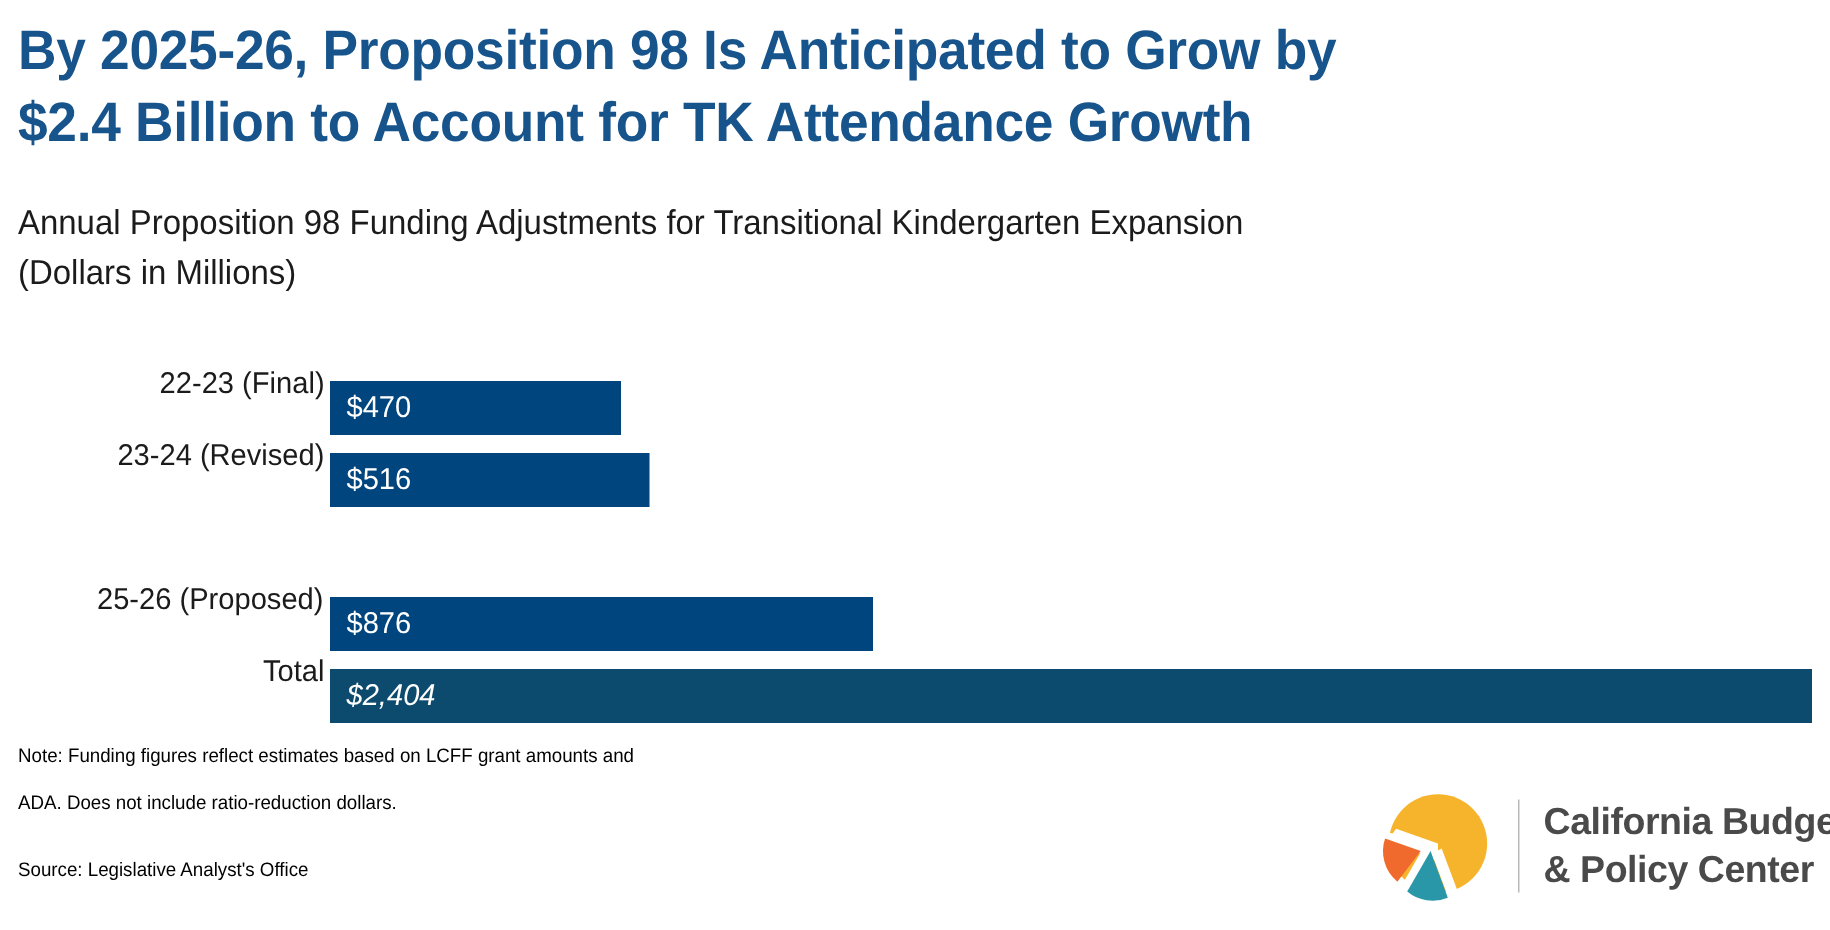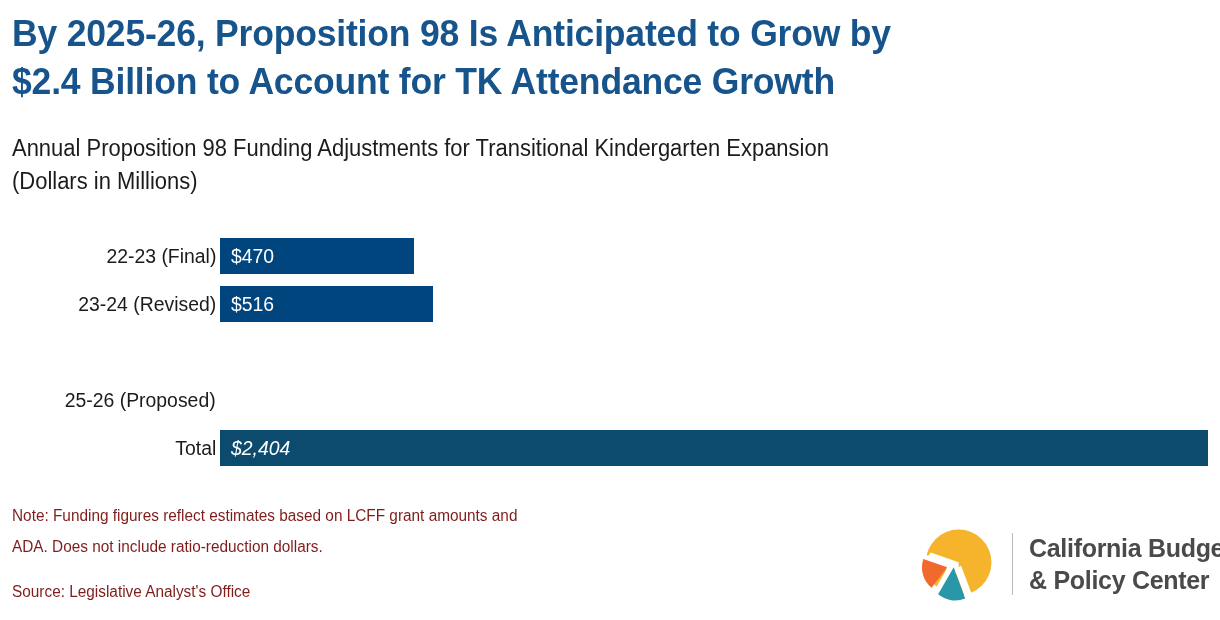--- a/index.html
+++ b/index.html
@@ -79,21 +79,21 @@
     white-space: nowrap;
     color: #1b1b1b;
     font-size: 20px;
     text-align: right;
     transform: scaleX(0.97);
     transform-origin: right center;
   }
   .bar {
     position: absolute;
     left: 220px;
-    top: 0;
+    top: 16px;
     height: 36px;
     background: #00457E;
   }
   .bar.total { background: #0c4a6e; font-style: italic; }
   .bar-value {
     position: absolute;
     left: 11px;
     top: 0;
     height: 36px;
     line-height: 37px;
@@ -101,24 +101,24 @@
     font-size: 20px;
     white-space: nowrap;
     transform: scaleX(0.97);
     transform-origin: left center;
   }
 
   
   .notes {
     position: absolute;
     left: 12px;
-    top: 500px;
+    top: 488px;
     width: 860px;
-    color: #7f1d1d;
-    font-size: 16px;
+    color: #000000;
+    font-size: 13px;
     line-height: 31px;
   }
   .notes .nline { display: block; white-space: nowrap;
     transform: scaleX(0.96); transform-origin: left center; }
   .source {
     margin-top: 14px;
   }
 
   
   .logo {
@@ -179,20 +179,23 @@
     <div class="bar-row" style="top:66px">
       <div class="cat-label">23-24 (Revised)</div>
       <div class="bar" style="width:213px">
         <div class="bar-value">$516</div>
       </div>
     </div>
 
 
     <div class="bar-row" style="top:162px">
       <div class="cat-label">25-26 (Proposed)</div>
+      <div class="bar" style="width:362px">
+        <div class="bar-value">$876</div>
+      </div>
     </div>
 
     <div class="bar-row" style="top:210px">
       <div class="cat-label">Total</div>
       <div class="bar total" style="width:988px">
         <div class="bar-value">$2,404</div>
       </div>
     </div>
 
   </div>

